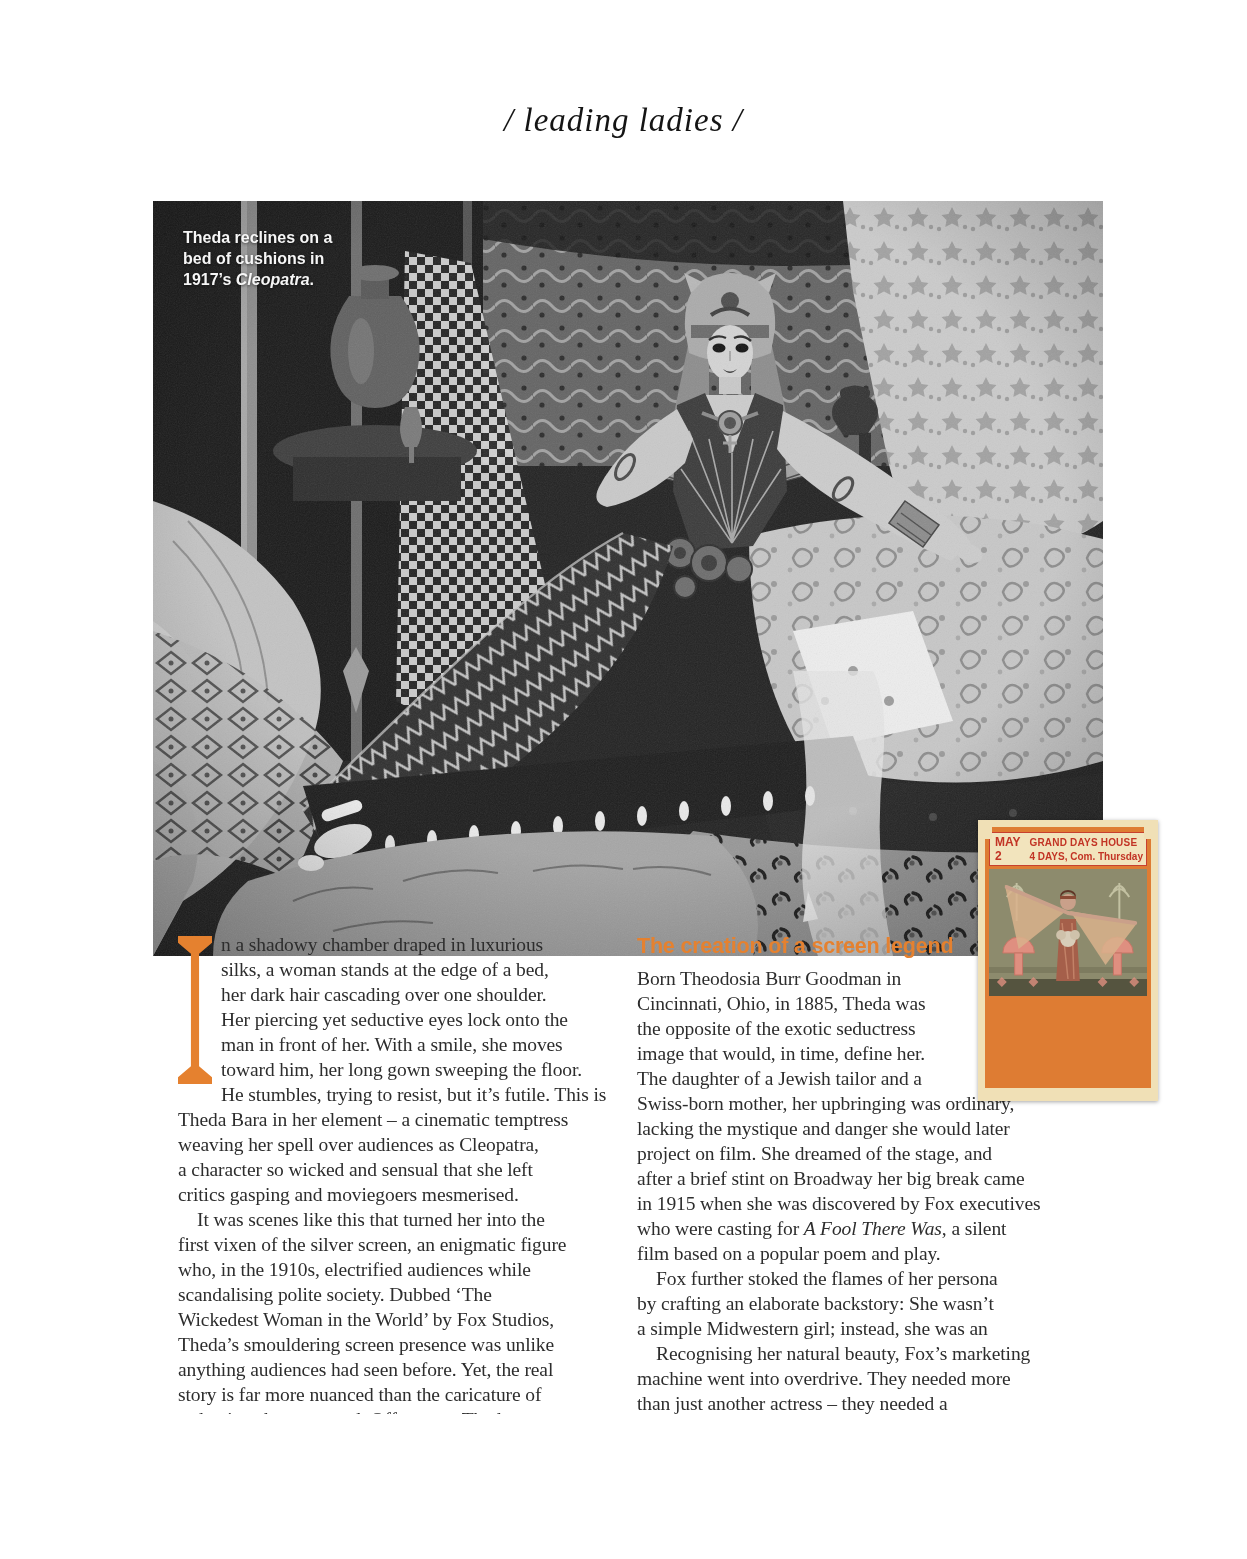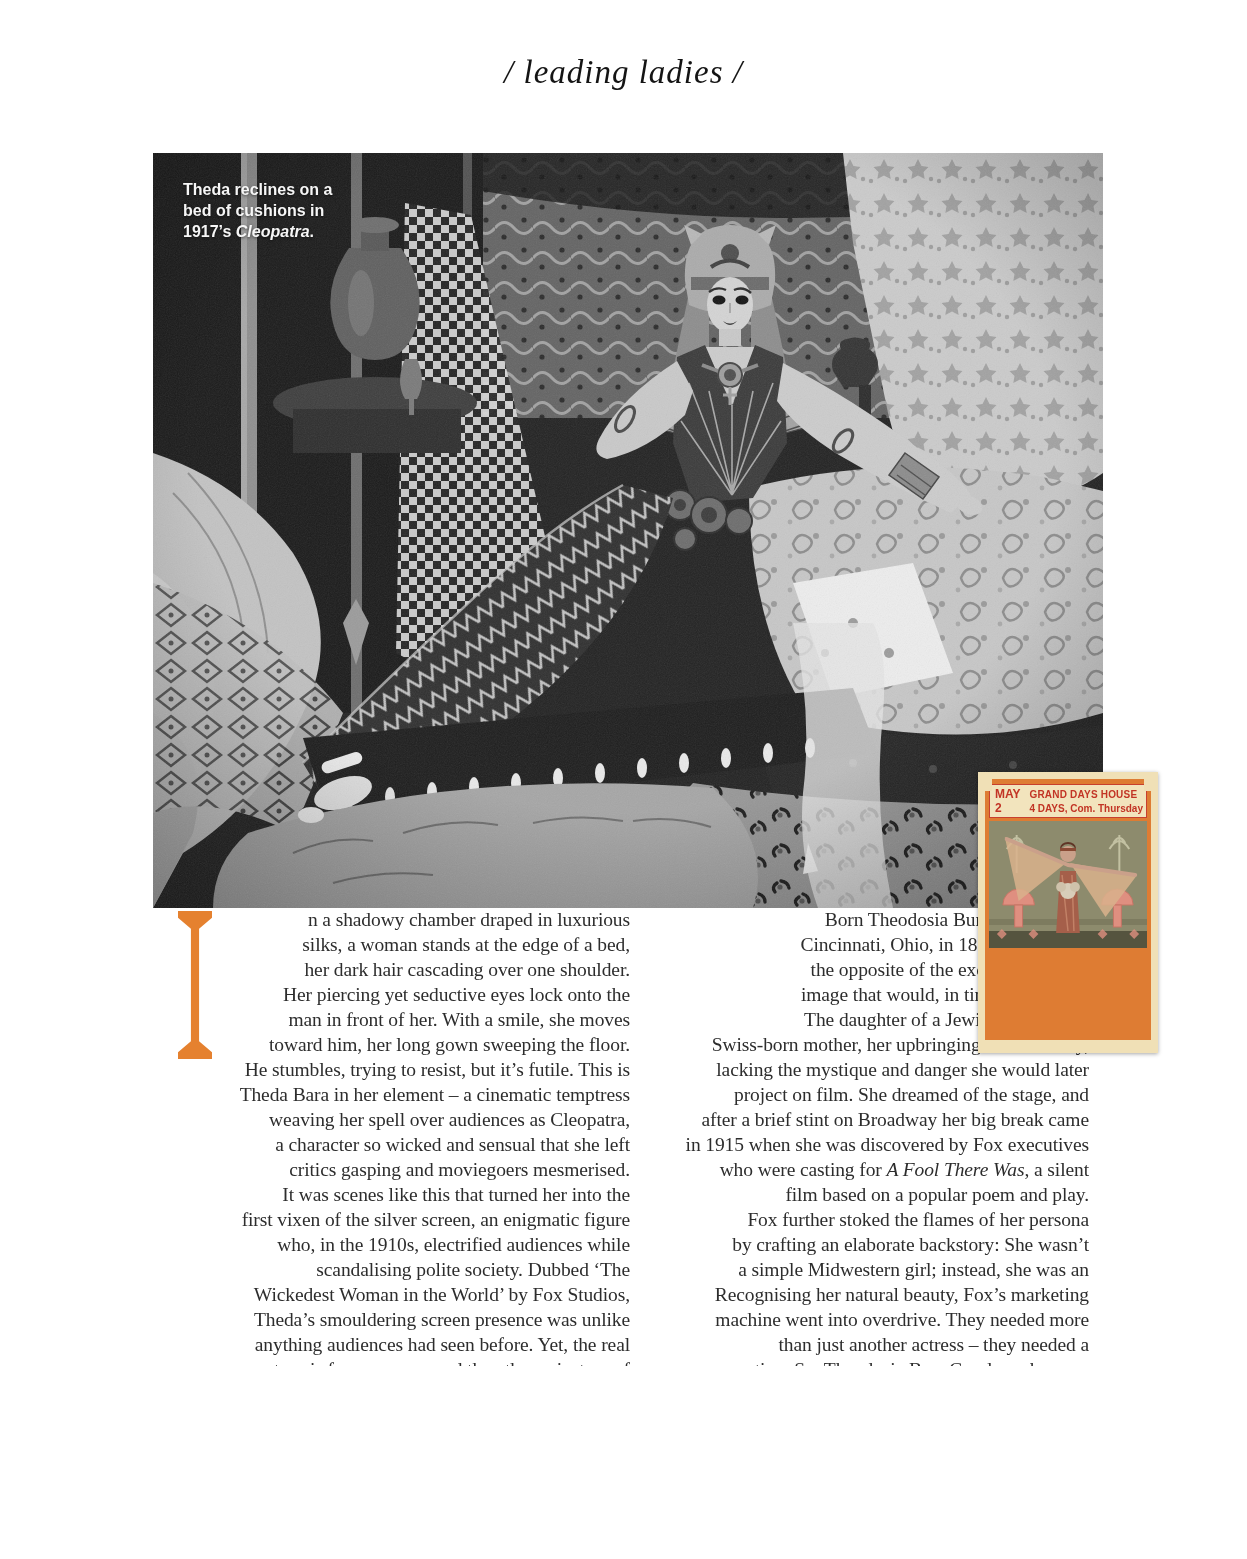--- a/index.html
+++ b/index.html
@@ -1,17 +1,17 @@
 <!DOCTYPE html>
 <html><head>
 <meta charset="utf-8">
 <style>
   html,body{margin:0;padding:0;background:#ffffff;}
   .page{position:relative;width:1247px;height:1366px;background:#ffffff;overflow:hidden;
-        font-family:"Liberation Serif",serif;}
+        font-family:"Liberation Serif",serif;margin-top:48px;}
 
   
   .headline{position:absolute;left:0;right:0;top:54px;text-align:center;
     font-family:"Liberation Serif",serif;font-style:italic;font-size:33px;color:#141414;
     letter-spacing:1px;}
 
   
   .photo{position:absolute;left:153px;top:153px;width:950px;height:755px;margin:0;
     overflow:hidden;background:#7f1d1d;}
   .photo svg{display:block;width:100%;height:100%;}
@@ -42,21 +42,21 @@
   .poster-presents .u{text-decoration:underline;}
   .poster-star{font-size:16px;font-weight:800;color:#c23425;letter-spacing:1px;
     text-shadow:-1px -1px 0 #f0e0b6,1px -1px 0 #f0e0b6,-1px 1px 0 #f0e0b6,1px 1px 0 #f0e0b6;}
   .poster-in{font-size:6px;font-weight:700;color:#4f3116;line-height:.9;}
   .poster-title{font-size:20px;font-weight:800;color:#f4e6c0;letter-spacing:1.5px;line-height:1.05;}
   .poster-tag{font-size:7.5px;font-weight:800;color:#4f3116;letter-spacing:1.5px;}
   .poster-prod{font-size:6.5px;font-weight:700;color:#4f3116;letter-spacing:.6px;}
   .poster-run{font-size:6.3px;font-weight:700;color:#b03a29;letter-spacing:.2px;}
 
   
-  .col{position:absolute;top:907px;width:452px;color:#2d2d2d;text-align:right;}
+  .col{position:absolute;top:884px;width:452px;color:#2d2d2d;}
   .col-left{left:178px;}
   .col-right{left:637px;}
   .para{margin:0;font-size:19.5px;line-height:25px;letter-spacing:-0.1px;white-space:pre-line;}
   .para em{font-style:italic;}
   .indent{text-indent:19px;}
   .dropcap{float:left;width:34px;height:148px;margin:4px 9px 0 0;background:#e5812f;
     clip-path:polygon(0 0,100% 0,100% 4.5%,62% 12%,62% 88%,100% 95.5%,100% 100%,0 100%,0 95.5%,38% 88%,38% 12%,0 4.5%);}
   .subhead{margin:0 0 5px 0;font-family:"Liberation Sans",sans-serif;font-weight:700;
     font-size:21.5px;line-height:29px;color:#e5812f;letter-spacing:-0.2px;}
 
@@ -311,20 +311,21 @@
 Wickedest Woman in the World’ by Fox Studios,
 Theda’s smouldering screen presence was unlike
 anything audiences had seen before. Yet, the real
 story is far more nuanced than the caricature of
 seduction she portrayed. Off-screen, Theda was
 a quiet, private woman – far removed from the
 villainous roles that catapulted her to fame.</p>
   </section>
 
   <section class="col col-right">
+    <h2 class="subhead">The creation of a screen legend</h2>
     <p class="para"><span>Born Theodosia Burr Goodman in
 Cincinnati, Ohio, in 1885, Theda was
 the opposite of the exotic seductress
 image that would, in time, define her.
 The daughter of a Jewish tailor and a
 Swiss-born mother, her upbringing was ordinary,
 lacking the mystique and danger she would later
 project on film. She dreamed of the stage, and
 after a brief stint on Broadway her big break came
 in 1915 when she was discovered by Fox executives

